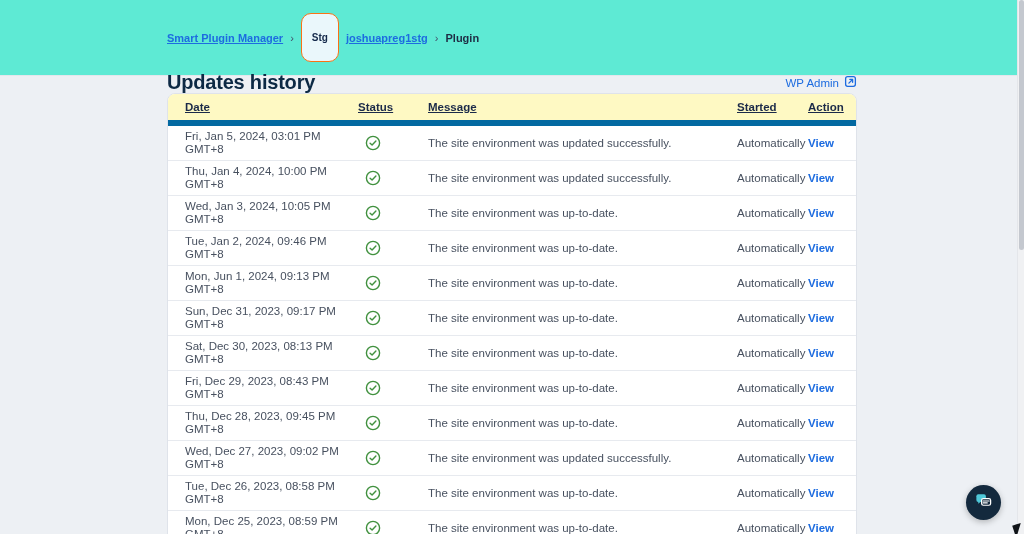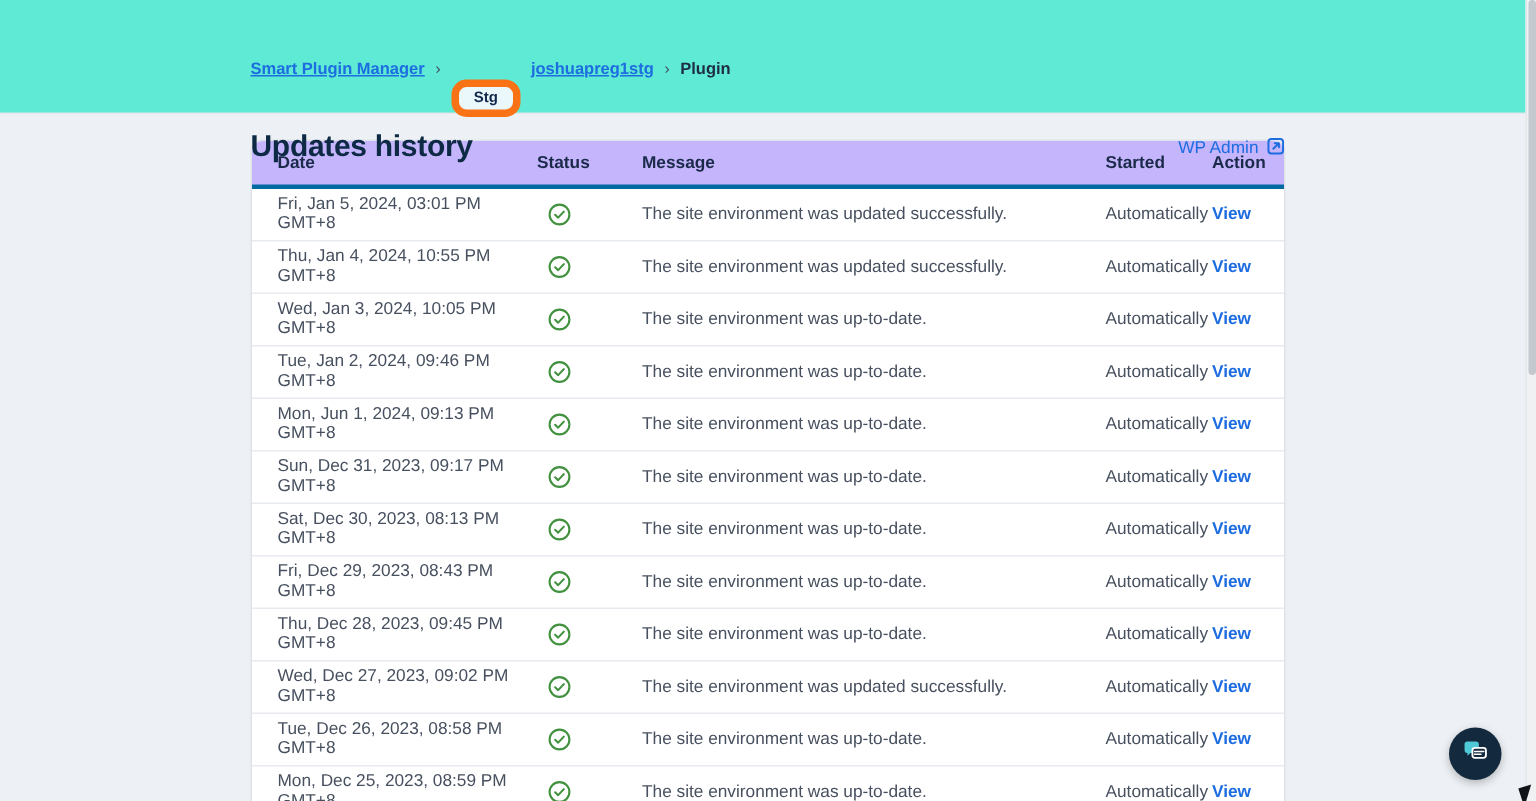--- a/index.html
+++ b/index.html
@@ -21,24 +21,24 @@
     display: flex; align-items: center; gap: 7px;
     font-size: 11px; color: #16294a;
   }
   .crumb-link {
     color: #1d6ce0; font-weight: 700; text-decoration: underline; cursor: pointer;
   }
   .crumb-sep { color: #42506a; font-size: 11px; }
   .env-badge {
     display: inline-block;
     background: #eaf7fb;
-    border: 5px solid #f97316;
+    border: 1px solid #f97316;
     border-radius: 10px;
-    padding: 2px 10px;
-    font-size: 10px; font-weight: 700; color: #14294a; margin-top: 40px;
+    padding: 18px 10px;
+    font-size: 10px; font-weight: 700; color: #14294a;
   }
   .crumb-current { color: #1e2c44; font-weight: 700; }
   .title-row {
     display: flex; align-items: center; justify-content: space-between;
     margin-top: 9px;
   }
   .page-title {
     font-size: 20px; font-weight: 800; color: #0d2944; letter-spacing: -0.2px;
   }
   .wp-admin {
@@ -49,25 +49,25 @@
     margin-top: 17px;
     background: #ffffff;
     border: 1px solid #dfe3ea;
     border-radius: 8px 8px 0 0;
     overflow: hidden;
   }
   .thead {
     display: grid;
     grid-template-columns: 173px 70px 309px 71px 1fr;
     align-items: center;
-    background: #c4b5fd;
-    border-bottom: 3px solid #0369a1;
+    background: #fef9c3;
+    border-bottom: 6px solid #0369a1;
     height: 32px;
     padding: 0 16px 0 17px;
-    font-size: 11.5px; font-weight: 700; color: #1b2a49;
+    font-size: 11.5px; font-weight: 700; color: #1b2a49; text-decoration: underline;
   }
   .trow {
     display: grid;
     grid-template-columns: 173px 70px 309px 71px 1fr;
     align-items: center;
     min-height: 34px;
     padding: 4px 16px 4px 17px;
     border-bottom: 1px solid #e7eaef;
     font-size: 11.5px; color: #47505f;
   }
@@ -161,21 +161,21 @@
     </div>
     <div class="cell-message">The site environment was updated successfully.</div>
     <div class="cell-started">Automatically</div>
     <div class="cell-action">
       <a>View</a>
     </div>
   </div>
 
   <div class="trow">
     <div class="cell-date">
-      <div>Thu, Jan 4, 2024, 10:55 PM</div>
+      <div>Thu, Jan 4, 2024, 10:00 PM</div>
       <div>GMT+8</div>
     </div>
     <div class="cell-status">
       <span>
         <svg width="16" height="16" viewBox="0 0 16 16" fill="none">
           <circle cx="8" cy="8" r="6.6" stroke="#41913f" stroke-width="1.4"></circle>
           <path d="M5.1 8.2 L7.1 10.1 L10.9 6.1" stroke="#41913f" stroke-width="1.4" stroke-linecap="round" stroke-linejoin="round"></path>
         </svg>
       </span>
     </div>

